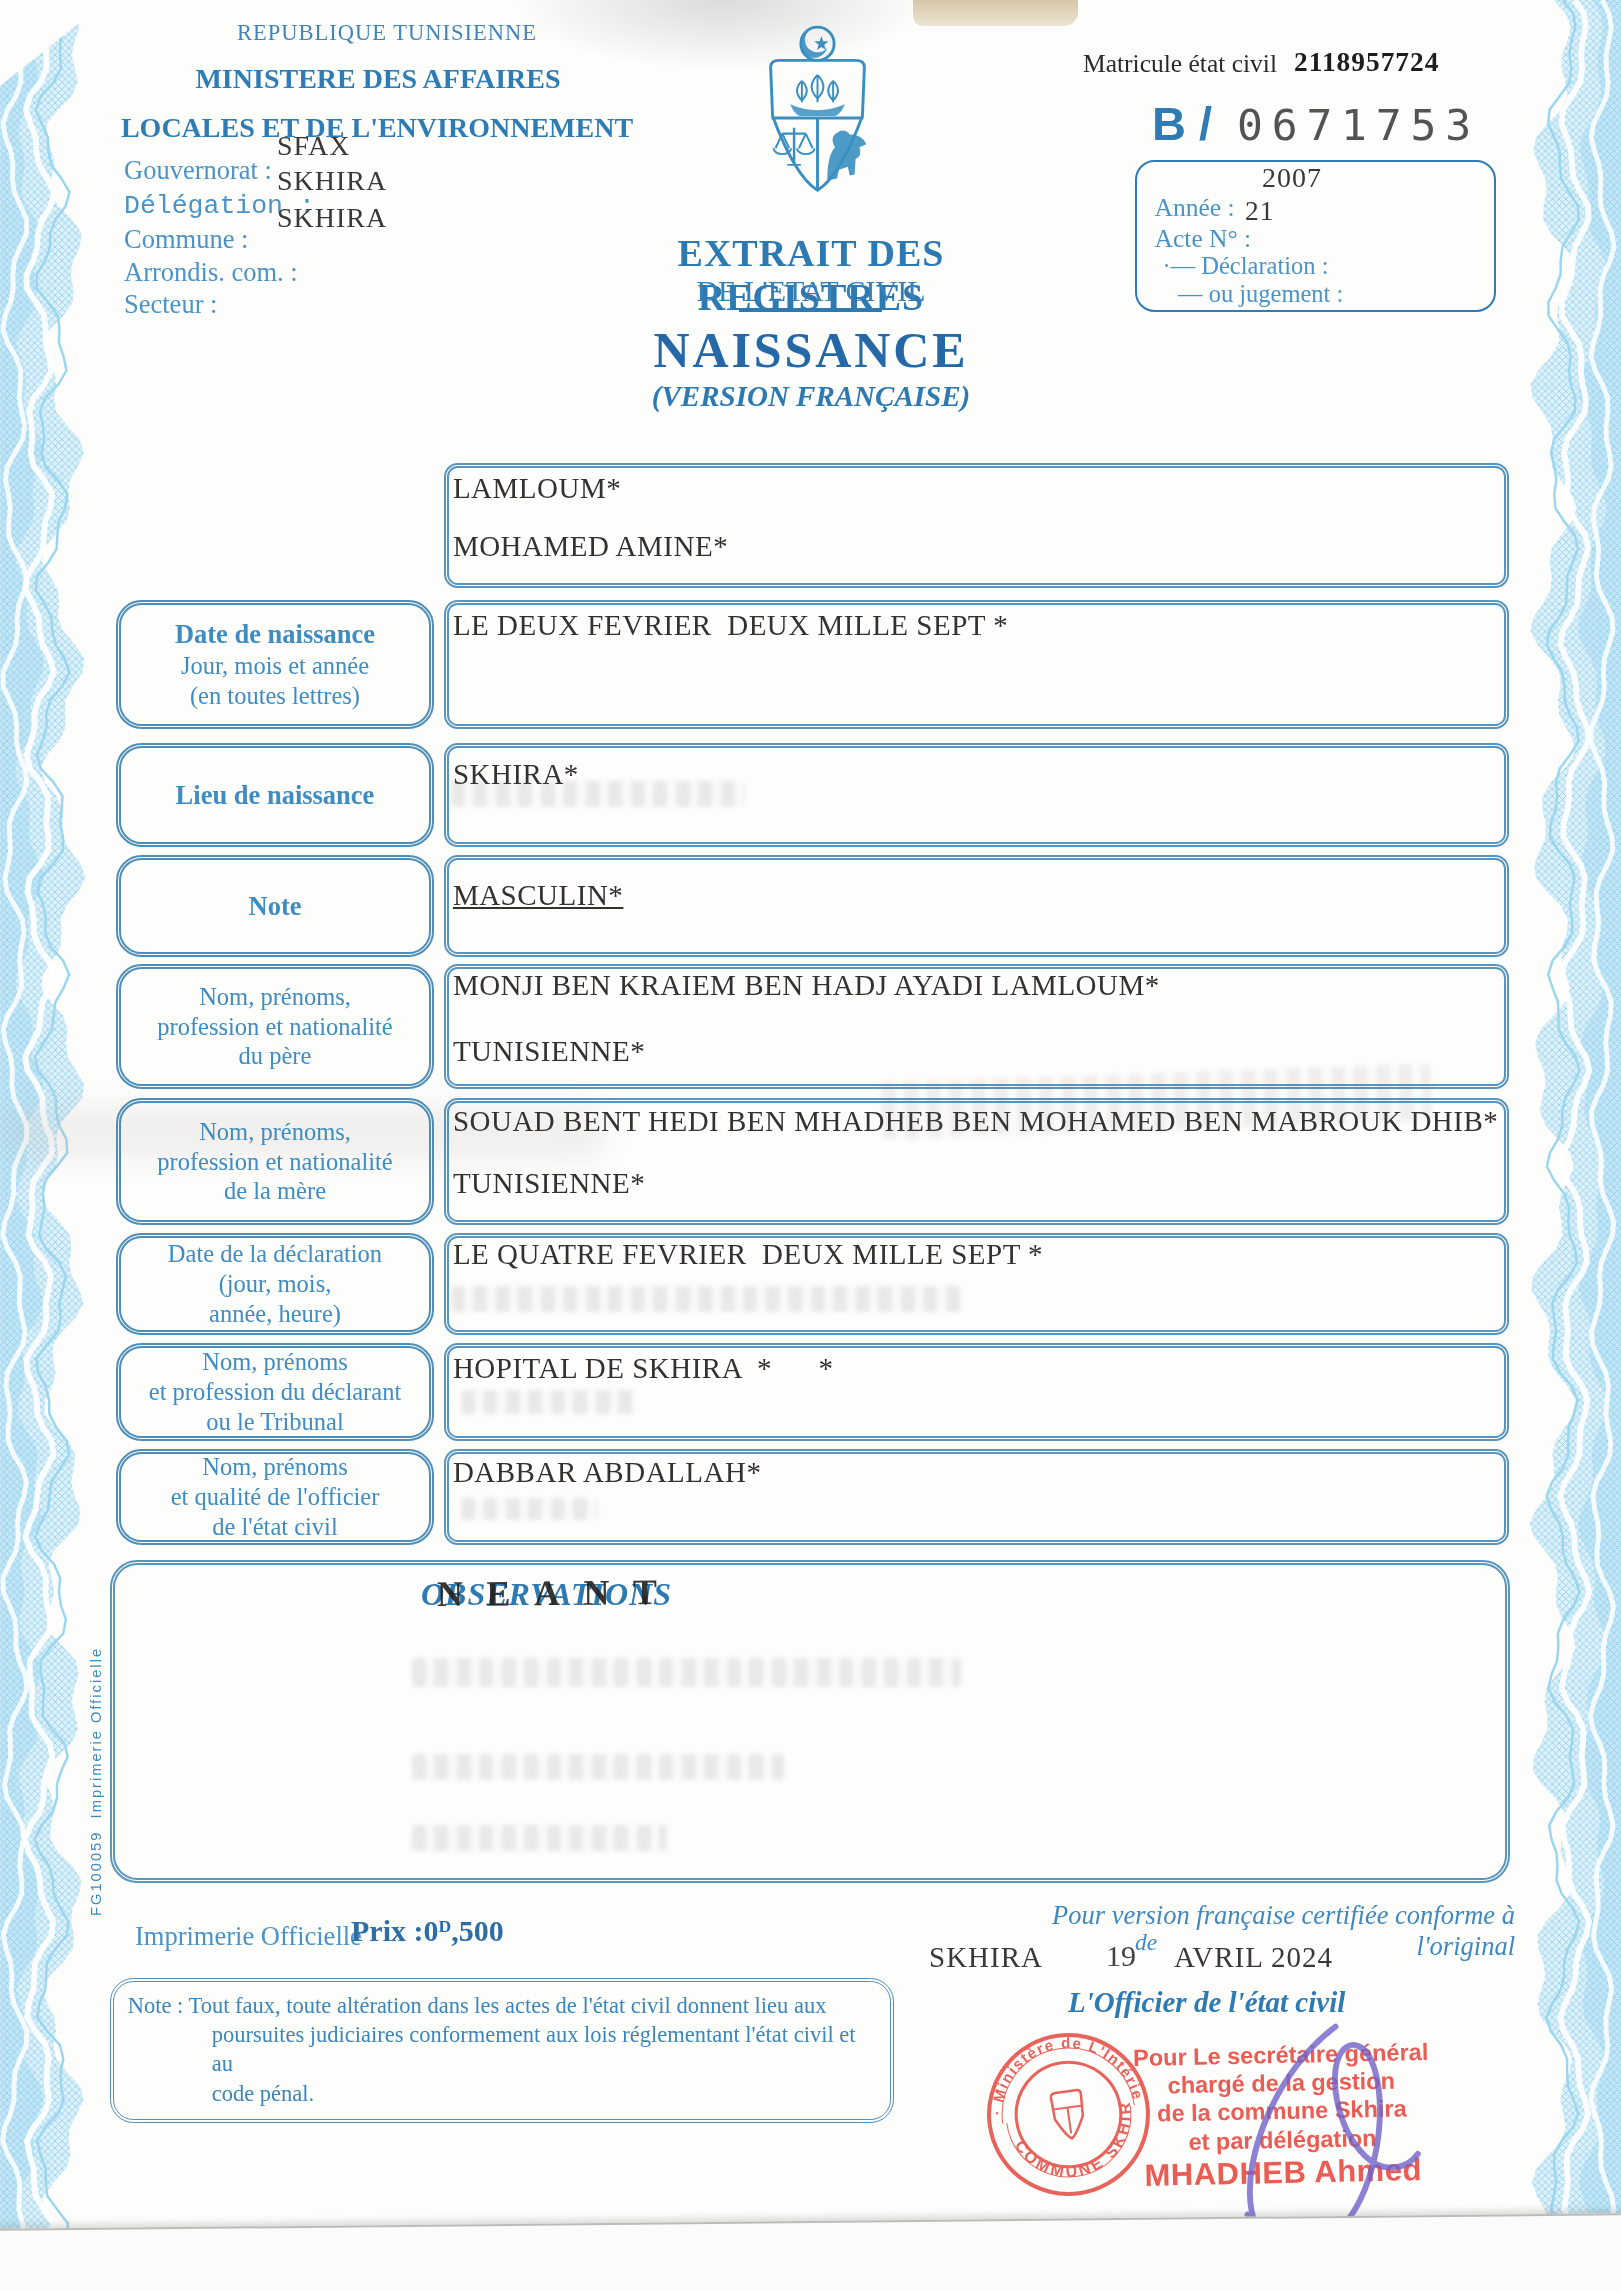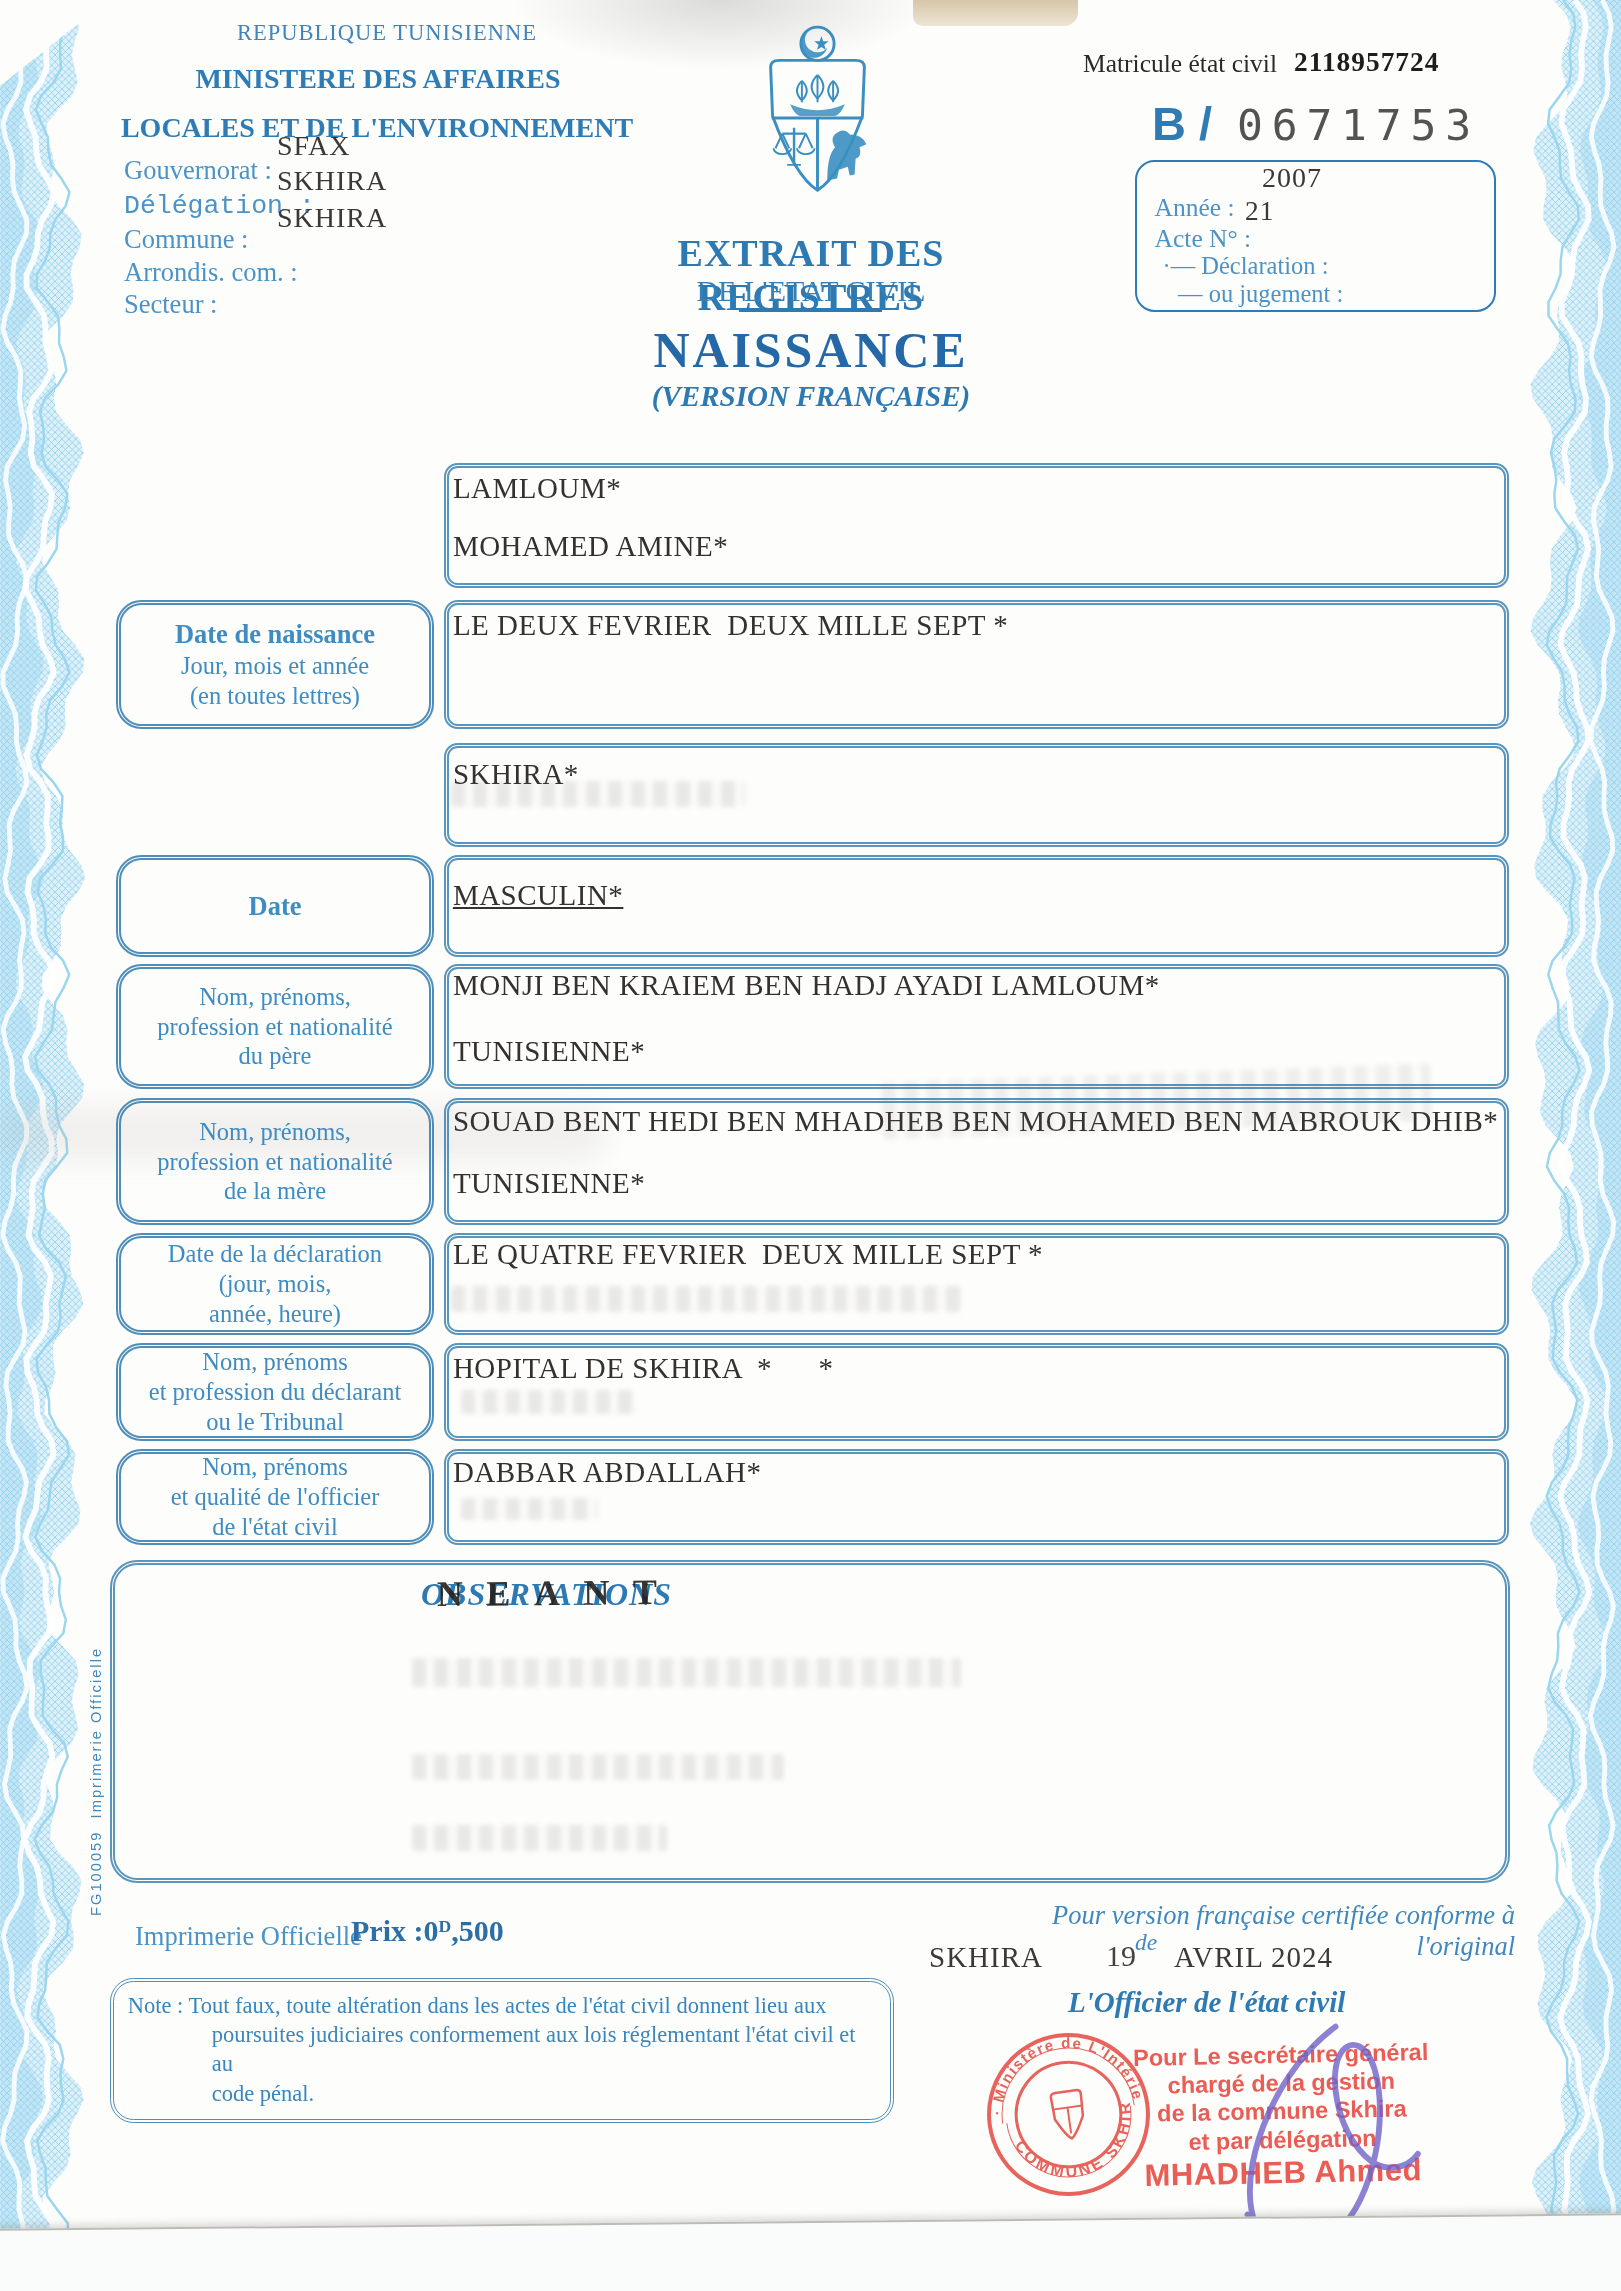--- a/index.html
+++ b/index.html
@@ -135,28 +135,31 @@
       <div class="b" style="font-size:26.5px;">Date de naissance</div>
       <div>Jour, mois et année</div>
       <div>(en toutes lettres)</div>
     </div>
     <div class="val-box">
       <div class="vl">LE DEUX FEVRIER  DEUX MILLE SEPT *</div>
     </div>
   </div>
 
   <div class="row" style="top:743px;height:104px;">
+    <div class="lab-box b" style="font-size:26.5px;">
+      <div>Lieu de naissance</div>
+    </div>
     <div class="val-box">
       <div class="vl" style="margin-top:5.9px;">SKHIRA*</div>
     </div>
   </div>
 
   <div class="row" style="top:855px;height:102px;">
     <div class="lab-box b" style="font-size:26.5px;">
-      <div>Date</div>
+      <div>Note</div>
     </div>
     <div class="val-box">
       <div class="vl" style="margin-top:15px;text-decoration:underline;">MASCULIN*</div>
     </div>
   </div>
 
   <div class="row" style="top:964px;height:125px;">
     <div class="lab-box">
       <div>Nom, prénoms,</div>
       <div>profession et nationalité</div>

